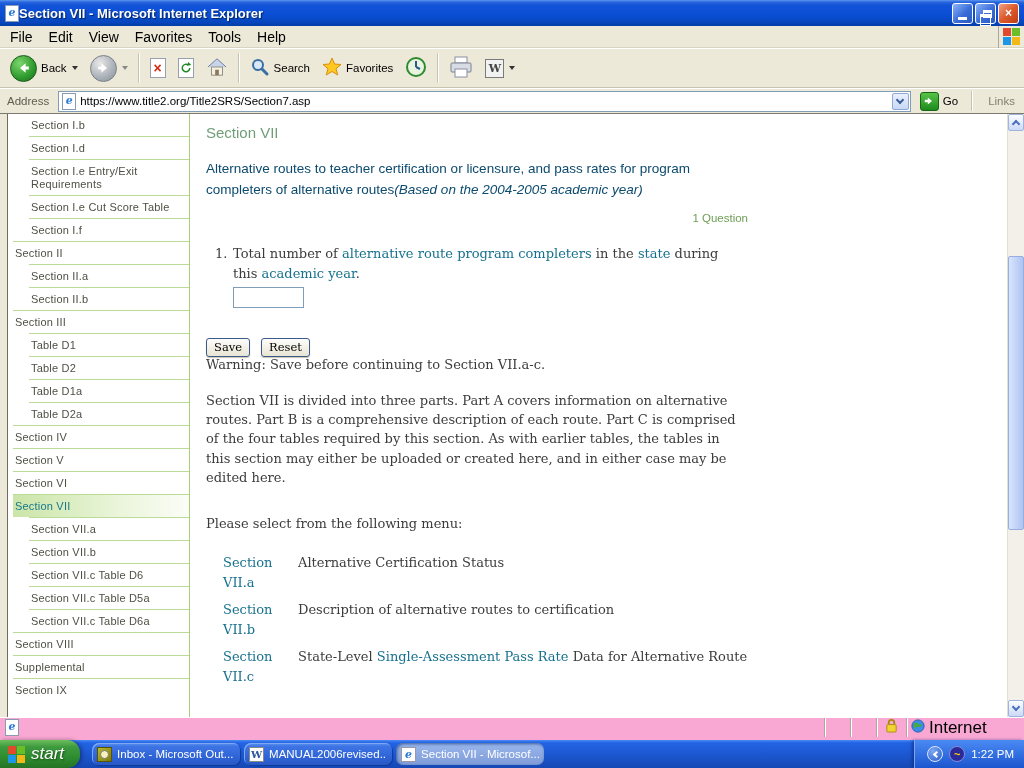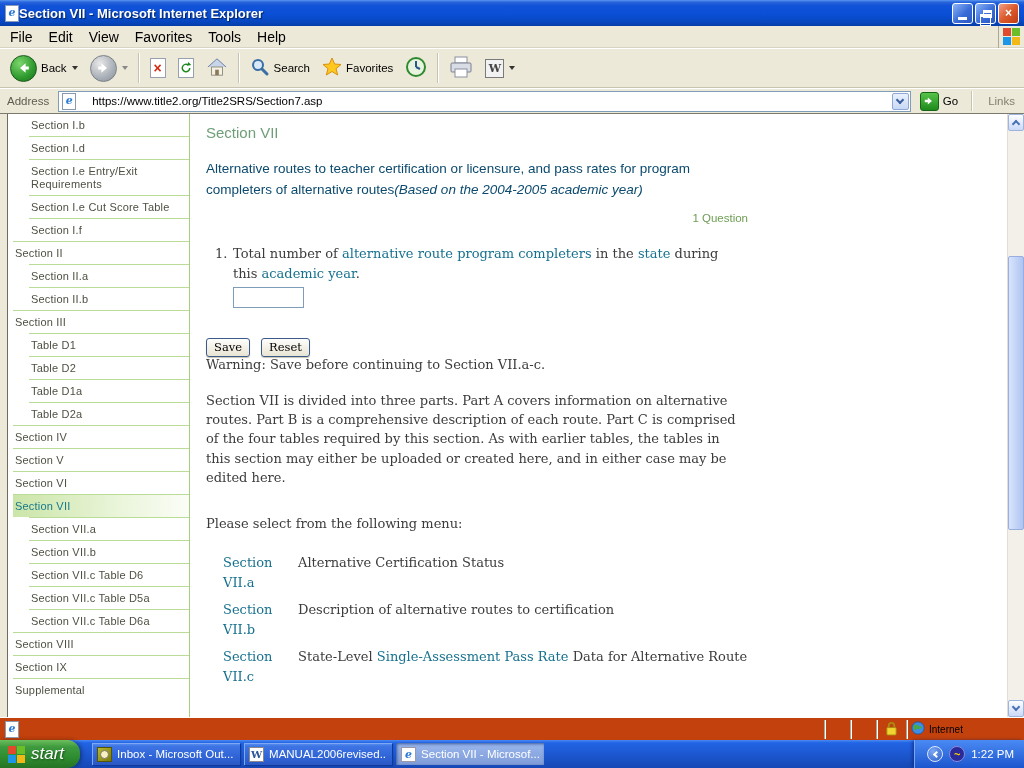--- a/index.html
+++ b/index.html
@@ -36,21 +36,21 @@
   .tri{width:0;height:0;border-left:3px solid transparent;border-right:3px solid transparent;border-top:4px solid #333;margin-left:1px}
   .tri.dim{border-top-color:#888}
   .tbsep{width:2px;height:30px;border-left:1px solid #C6C3B0;border-right:1px solid #fff;margin:0 4px}
   .tbsep.short{height:20px}
   .docico{width:16px;height:20px;background:#fff;border:1px solid #98A0B0;display:flex;align-items:center;justify-content:center;font-weight:bold}
   .docico.stopx{color:#D42A10;font-size:14px}
 
   
   .addressbar{height:25px;display:flex;align-items:center;padding:1px 3px;border-top:1px solid #fff;gap:5px;flex-shrink:0}
   .addr-label{font-size:11.5px;color:#5E5C50;padding:0 4px}
-  .addr-field{flex:1;height:21px;background:#fff;border:1px solid #7F9DB9;display:flex;align-items:center;padding:1px 1px 1px 3px;gap:16px}
+  .addr-field{flex:1;height:21px;background:#fff;border:1px solid #7F9DB9;display:flex;align-items:center;padding:1px 1px 1px 3px;gap:4px}
   .addr-url{font-size:11.5px;color:#000;flex:1;white-space:nowrap;overflow:hidden}
   .addr-drop{width:17px;height:17px;background:linear-gradient(180deg,#EAF1FD,#C8D8F4);border:1px solid #8FA8D8;border-radius:2px;display:flex;align-items:center;justify-content:center}
   .chev{width:6px;height:6px;border-left:2px solid #3A5E9C;border-bottom:2px solid #3A5E9C;transform:rotate(-45deg);margin-top:-3px}
   .chev.up{transform:rotate(135deg);margin-top:3px}
   .go-btn{display:flex;align-items:center;gap:4px;font-size:11.5px;padding:0 4px}
   .go-ico{width:19px;height:19px;border-radius:3px;background:linear-gradient(180deg,#58C348,#1E8A1E);border:1px solid #156515;display:flex;align-items:center;justify-content:center}
   .links-label{font-size:11.5px;color:#84826E;padding:0 6px}
 
   
   .content{flex:1;display:flex;background:#fff;border-top:1px solid #7A7A6E;overflow:hidden;min-height:0}
@@ -86,31 +86,31 @@
   .menu-desc{width:450px;color:#3C3C3C;margin-left:3px}
 
   
   .scrollbar{width:17px;background:#F2F0E9;display:flex;flex-direction:column;flex-shrink:0;border-left:1px solid #E2DFD2}
   .sb-btn{height:17px;background:linear-gradient(180deg,#FDFEFF,#CBD9F7);border:1px solid #9EB4DC;border-radius:2px;display:flex;align-items:center;justify-content:center;flex-shrink:0}
   .sb-track{flex:1;position:relative}
   .sb-thumb{position:absolute;top:125px;height:274px;left:0;right:0;background:linear-gradient(90deg,#D9E4FC,#AEC4F2);border:1px solid #98AEE0;border-radius:2px}
   .chev.sb{border-color:#4A6FB8}
 
   
-  .statusbar{height:23px;background:#c2410c;border-top:1px solid #fff;display:flex;align-items:center;font-size:10px;flex-shrink:0;padding:0 2px}
+  .statusbar{height:23px;background:#f9a8d4;border-top:1px solid #fff;display:flex;font-size:17px;flex-shrink:0;padding:0 2px}
   .sb-main{flex:1;display:flex;align-items:center;padding-left:3px;gap:4px;height:19px}
   .sb-pane{height:19px;border-left:1px solid #ACA899;box-shadow:inset 1px 0 0 #fff;display:flex;align-items:center;justify-content:center;gap:4px;padding:0 4px}
   .sb-pane.w24{width:26px}.sb-pane.w28{width:30px}
   .sb-pane.zone{width:116px;justify-content:flex-start}
 
   
   .taskbar{height:28px;background:linear-gradient(180deg,#4A8AF4 0%,#2264E4 10%,#1C56CE 55%,#1648B4 100%);display:flex;align-items:center;flex-shrink:0}
   .startbtn{height:28px;padding:0 16px 0 8px;border-radius:0 13px 13px 0;background:linear-gradient(180deg,#6CBF5C 0%,#3E9A3E 25%,#2E8A2E 65%,#247424 100%);display:flex;align-items:center;gap:6px;color:#fff;font-style:italic;font-weight:normal;font-size:17px;text-shadow:1px 1px 2px rgba(0,0,0,.45);box-shadow:2px 0 4px rgba(0,0,0,.35);flex-shrink:0}
   .task-buttons{display:flex;align-items:center;margin-left:12px;gap:4px;min-width:0}
-  .taskbtn{width:148px;height:22px;border-radius:0;background:linear-gradient(180deg,#5D94F2 0%,#3D74E4 15%,#2E62D4 70%,#2A58C4 100%);box-shadow:inset 1px 1px 0 #7FA8F4,1px 1px 1px #0D3A9A;display:flex;align-items:center;gap:5px;padding:0 5px;color:#fff;font-size:11.5px;white-space:nowrap;overflow:hidden;flex-shrink:0}
+  .taskbtn{width:148px;height:22px;border-radius:7px;background:linear-gradient(180deg,#5D94F2 0%,#3D74E4 15%,#2E62D4 70%,#2A58C4 100%);box-shadow:inset 1px 1px 0 #7FA8F4,1px 1px 1px #0D3A9A;display:flex;align-items:center;gap:5px;padding:0 5px;color:#fff;font-size:11.5px;white-space:nowrap;overflow:hidden;flex-shrink:0}
   .taskbtn.active{background:linear-gradient(180deg,#9AB6EC,#7E9CD8);box-shadow:inset 1px 1px 3px #3A5A9A}
   .tlabel{overflow:hidden;white-space:nowrap}
   .tray{margin-left:auto;height:28px;display:flex;align-items:center;gap:6px;padding:0 10px 0 12px;background:linear-gradient(180deg,#4A8AF4,#1C56CE);border-left:1px solid #7AA6F8;box-shadow:-2px 0 3px rgba(0,20,90,.45);flex-shrink:0}
   .clock{color:#fff;font-size:11.5px}
   .tray-circle{width:16px;height:16px;border-radius:50%;background:radial-gradient(circle at 35% 30%,#7CA8F4,#2A5CC8);border:1px solid #DCE8FC;display:flex;align-items:center;justify-content:center}
   .chev.white{border-color:#fff;width:5px;height:5px;transform:rotate(45deg);margin:0 0 0 2px}
   .tray-net{width:16px;height:16px;border-radius:50%;background:#2A2A9A;border:1px solid #8A8AD8;color:#FFD400;font-weight:bold;font-size:11px;display:flex;align-items:center;justify-content:center}
 
   
   .ico-page{width:14px;height:17px;background:#fff;border:1px solid #8A9AB0;position:relative;display:inline-block;flex-shrink:0}
@@ -285,22 +285,22 @@
         <div class="side-item lvl0">Section IV</div>
         <div class="side-item lvl0">Section V</div>
         <div class="side-item lvl0">Section VI</div>
         <div class="side-item lvl0 active">Section VII</div>
         <div class="side-item lvl1">Section VII.a</div>
         <div class="side-item lvl1">Section VII.b</div>
         <div class="side-item lvl1">Section VII.c Table D6</div>
         <div class="side-item lvl1">Section VII.c Table D5a</div>
         <div class="side-item lvl1">Section VII.c Table D6a</div>
         <div class="side-item lvl0">Section VIII</div>
+        <div class="side-item lvl0">Supplemental</div>
         <div class="side-item lvl0">Section IX</div>
-        <div class="side-item lvl0">Supplemental</div>
       </div>
 
     <div class="main">
       <div class="main-col">
         <div class="heading">Section VII</div>
         <div class="subtitle">
           <span>Alternative routes to teacher certification or licensure, and pass rates for program completers of alternative routes</span><span class="note">(Based on the 2004-2005 academic year)</span>
         </div>
         <div class="qcount">1 Question</div>
         <div class="question">

